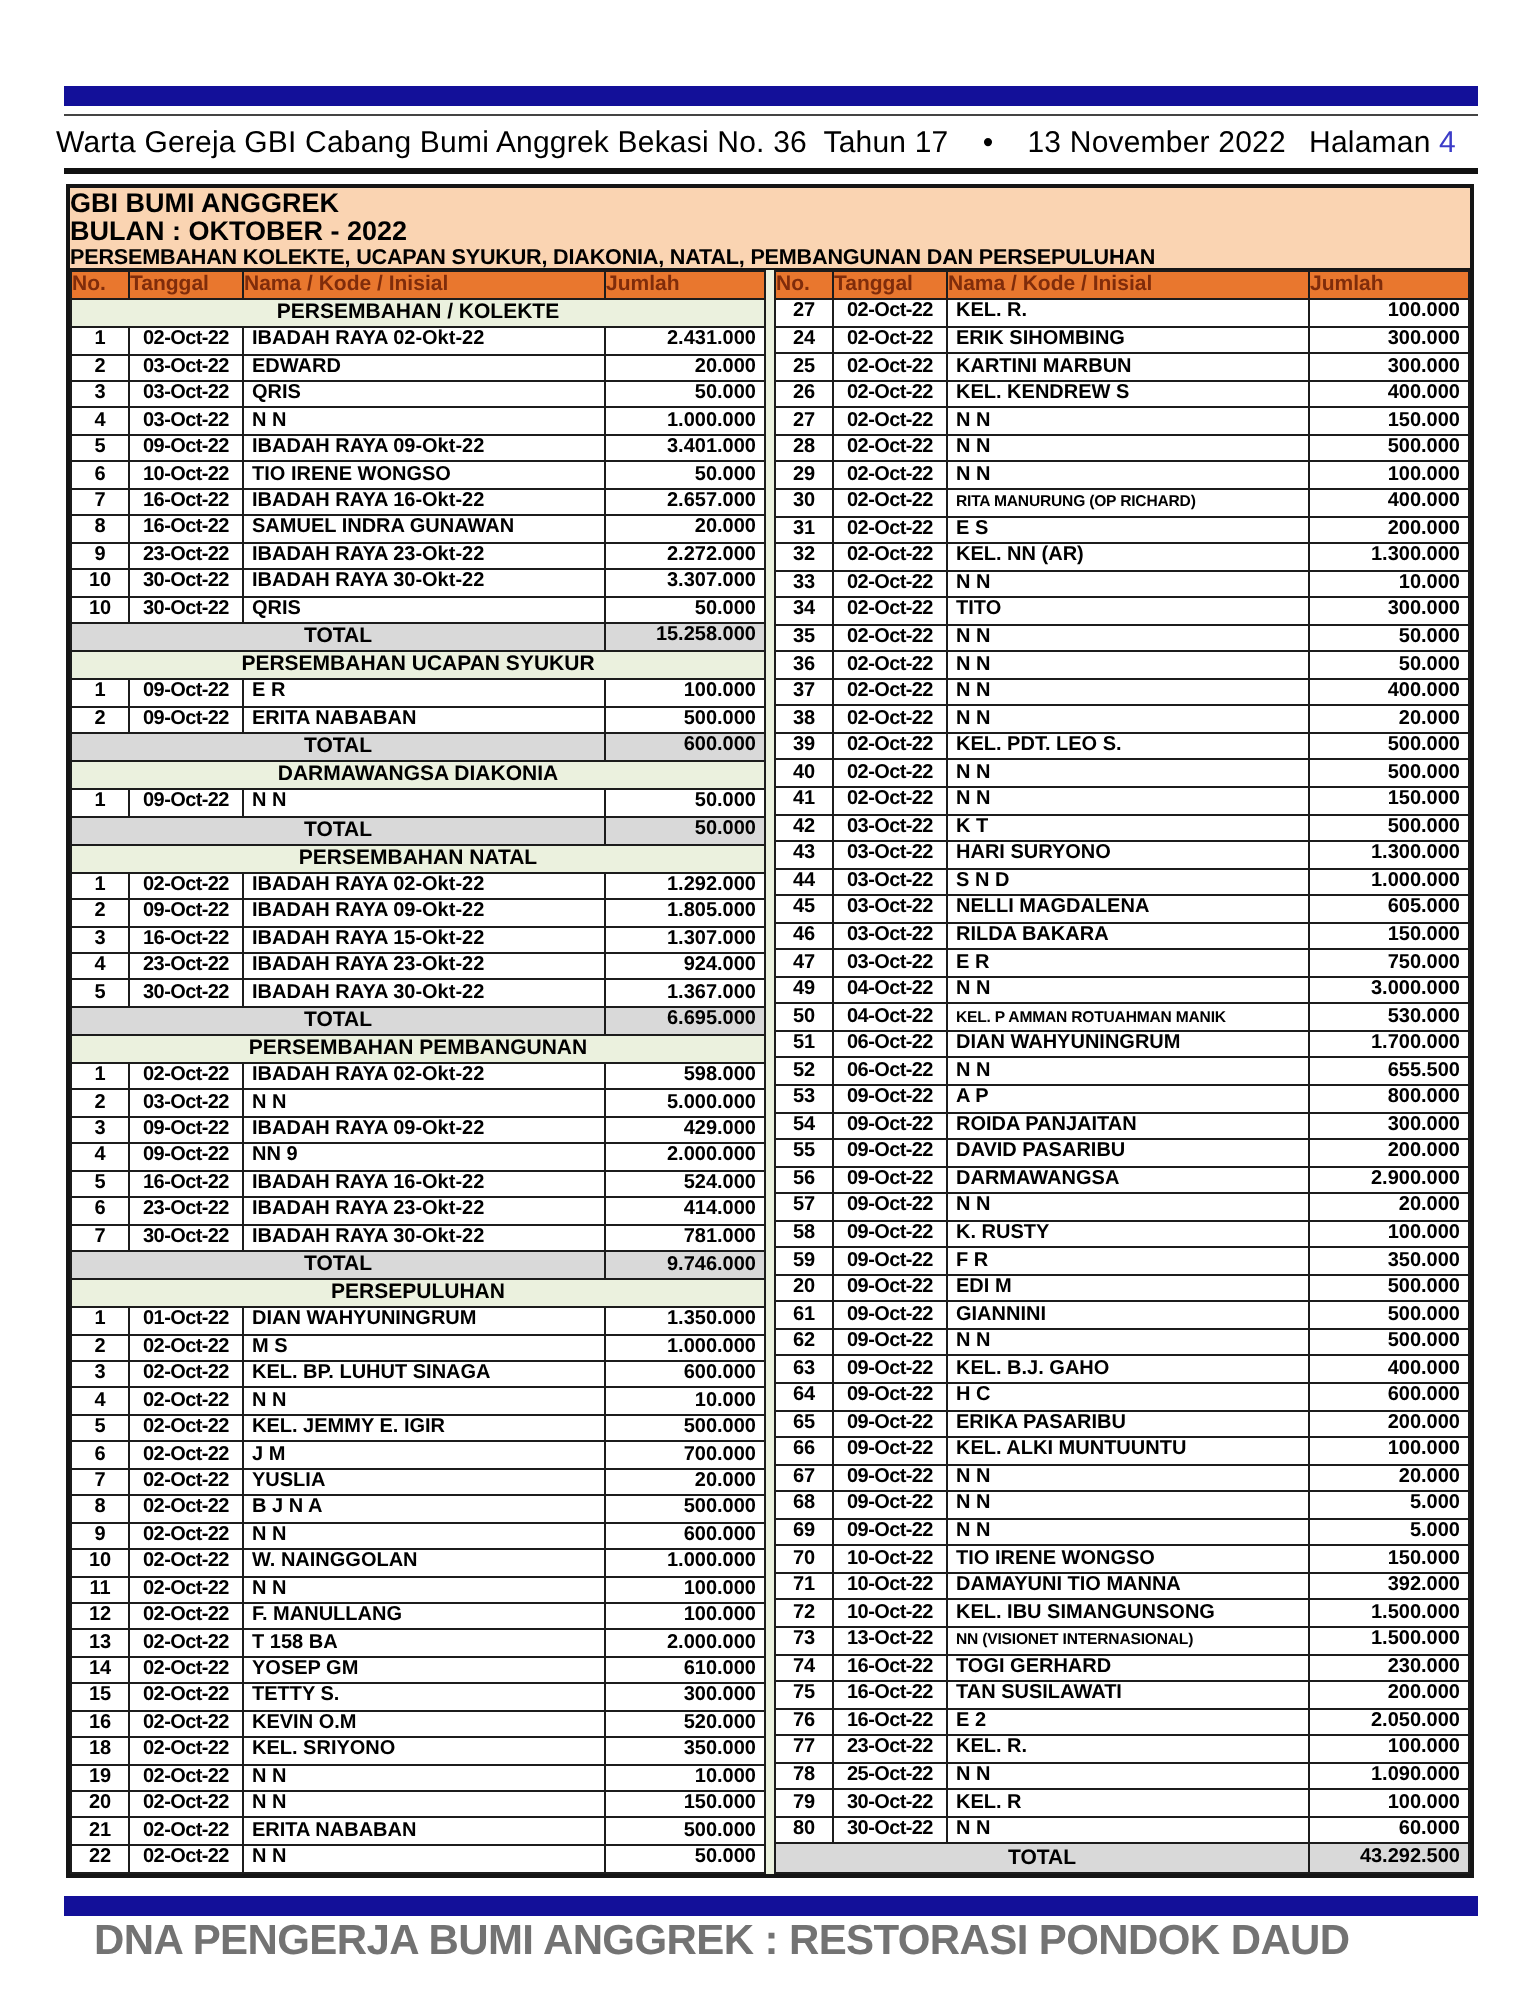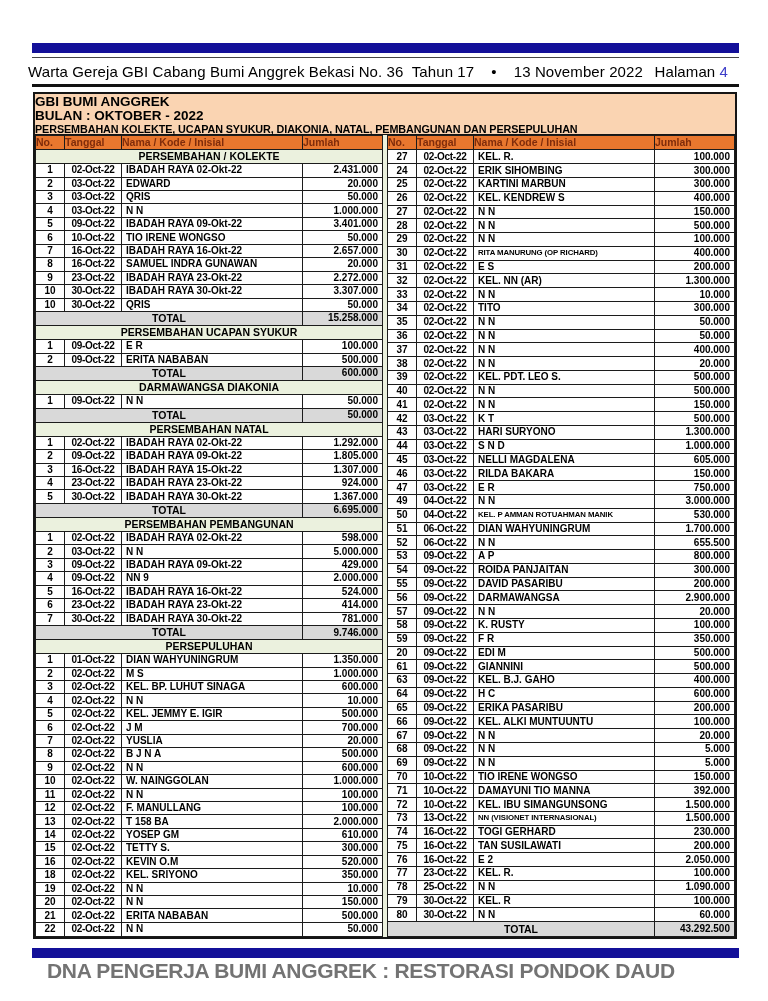--- a/index.html
+++ b/index.html
@@ -671,20 +671,26 @@
             <td class="name">EDI M</td>
             <td class="amt">500.000</td>
           </tr>
           <tr>
             <td class="no">61</td>
             <td class="date">09-Oct-22</td>
             <td class="name">GIANNINI</td>
             <td class="amt">500.000</td>
           </tr>
           <tr>
+            <td class="no">62</td>
+            <td class="date">09-Oct-22</td>
+            <td class="name">N N</td>
+            <td class="amt">500.000</td>
+          </tr>
+          <tr>
             <td class="no">63</td>
             <td class="date">09-Oct-22</td>
             <td class="name">KEL. B.J. GAHO</td>
             <td class="amt">400.000</td>
           </tr>
           <tr>
             <td class="no">64</td>
             <td class="date">09-Oct-22</td>
             <td class="name">H C</td>
             <td class="amt">600.000</td>

